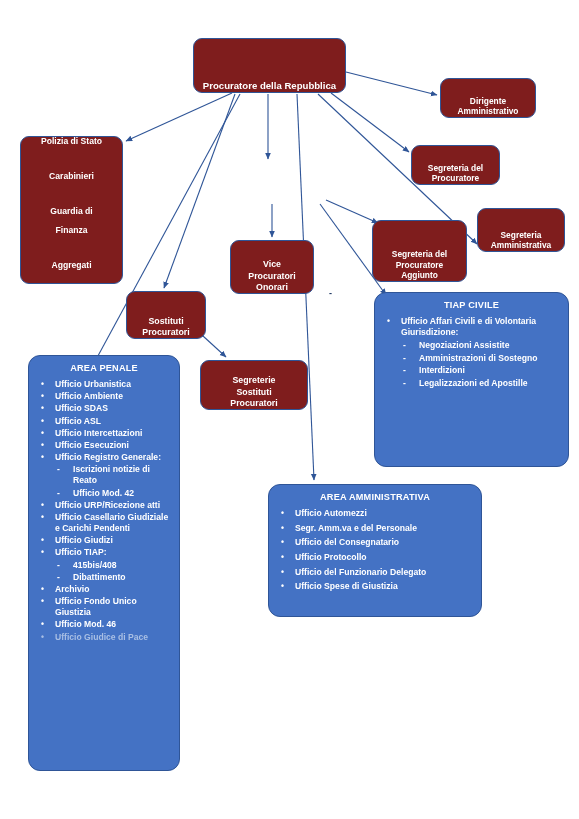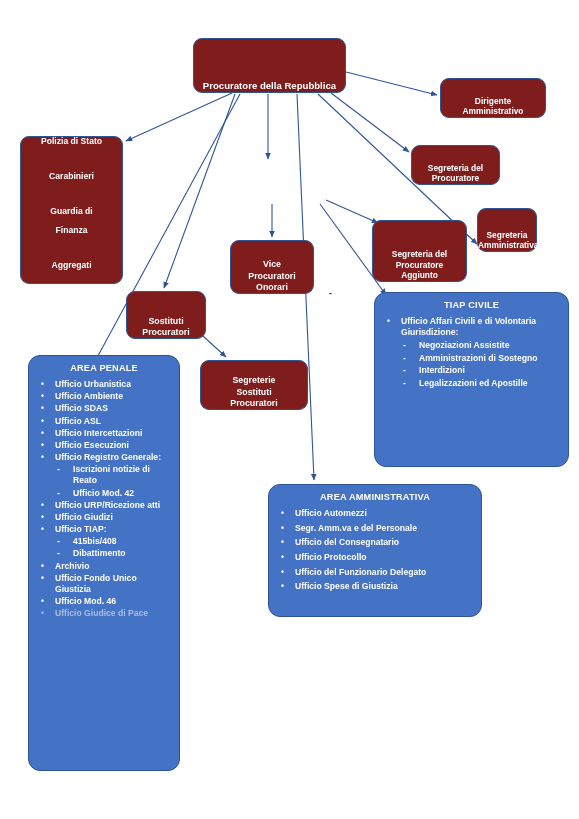--- a/index.html
+++ b/index.html
@@ -97,25 +97,25 @@
   }
   .stray-dash {
     position: absolute;
     color: #1f3864;
     font-weight: bold;
     z-index: 1;
   }
 
   
   #n-procuratore      { left:193px; top:38px;  width:153px; height:55px; font-size:9.6px; }
-  #n-dirigente        { left:440px; top:78px;  width:106px;  height:40px; font-size:8.4px; }
+  #n-dirigente        { left:440px; top:78px;  width:96px;  height:40px; font-size:8.4px; }
   #n-polizia          { left:20px;  top:136px; width:103px; height:148px; font-size:8.6px; }
   #n-aggiunto         { left:209px; top:162px; width:117px; height:42px; font-size:9.2px; }
   #n-seg-proc         { left:411px; top:145px; width:89px;  height:40px; font-size:8.4px; }
-  #n-seg-amm          { left:477px; top:208px; width:60px;  height:44px; font-size:8.4px; }
+  #n-seg-amm          { left:477px; top:208px; width:88px;  height:44px; font-size:8.4px; }
   #n-seg-proc-agg     { left:372px; top:220px; width:95px;  height:62px; font-size:8.4px; }
   #n-vpo              { left:230px; top:240px; width:84px;  height:54px; font-size:8.8px; }
   #n-sostituti        { left:126px; top:291px; width:80px;  height:48px; font-size:8.8px; }
   #n-seg-sostituti    { left:200px; top:360px; width:108px;  height:50px; font-size:8.8px; }
 
   #p-penale           { left:28px;  top:355px; width:152px; height:416px; font-size:8.6px; }
   #p-penale .panel-title { font-size:9.2px; }
   #p-civile           { left:374px; top:292px; width:195px; height:175px; font-size:8.6px; }
   #p-civile .panel-title { font-size:9.2px; }
   #p-amministrativa   { left:268px; top:484px; width:214px; height:133px; font-size:8.6px; }
@@ -223,20 +223,21 @@
         <li class="b1">Ufficio Urbanistica</li>
         <li class="b1">Ufficio Ambiente</li>
         <li class="b1">Ufficio SDAS</li>
         <li class="b1">Ufficio ASL</li>
         <li class="b1">Ufficio Intercettazioni</li>
         <li class="b1">Ufficio Esecuzioni</li>
         <li class="b1">Ufficio Registro Generale:</li>
         <li class="b2">Iscrizioni notizie di Reato</li>
         <li class="b2">Ufficio Mod. 42</li>
         <li class="b1">Ufficio URP/Ricezione atti</li>
+        <li class="b1">Ufficio Casellario Giudiziale e  Carichi Pendenti</li>
         <li class="b1">Ufficio Giudizi</li>
         <li class="b1">Ufficio TIAP:</li>
         <li class="b2">415bis/408</li>
         <li class="b2">Dibattimento</li>
         <li class="b1">Archivio</li>
         <li class="b1">Ufficio Fondo Unico Giustizia</li>
         <li class="b1">Ufficio Mod. 46</li>
         <li class="b1 dim">Ufficio Giudice di Pace</li>
       </ul>
   </div>

